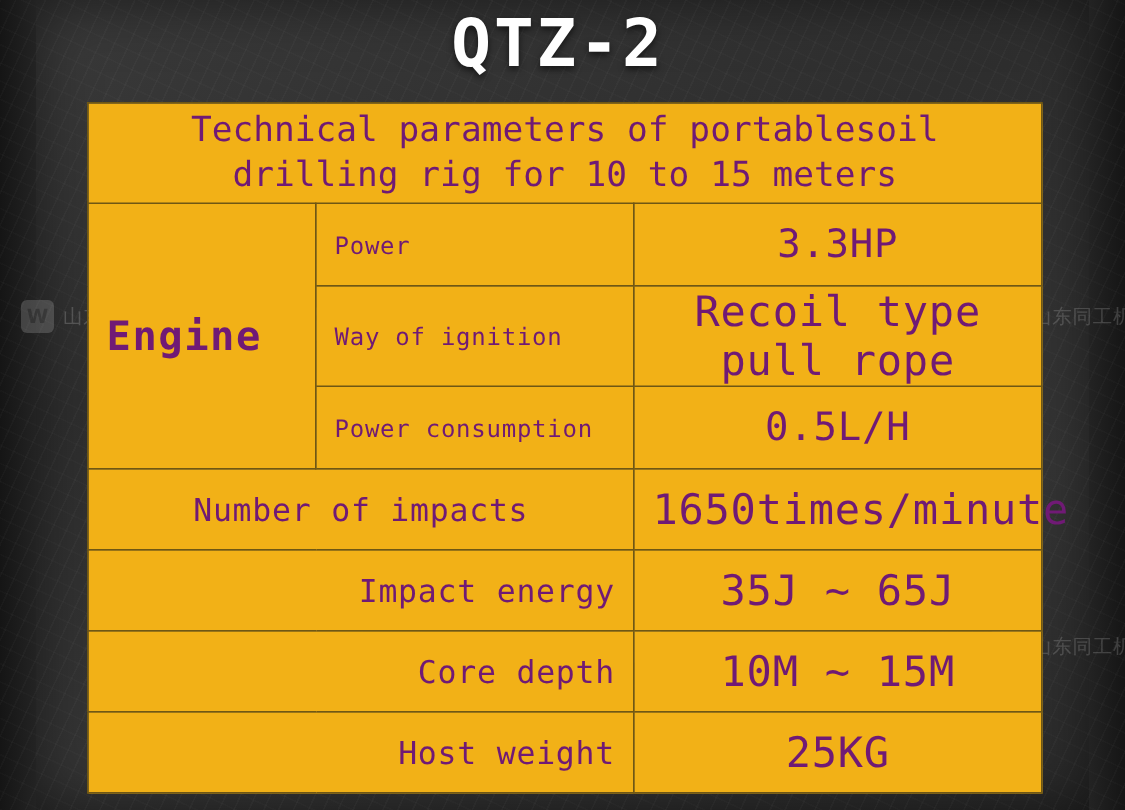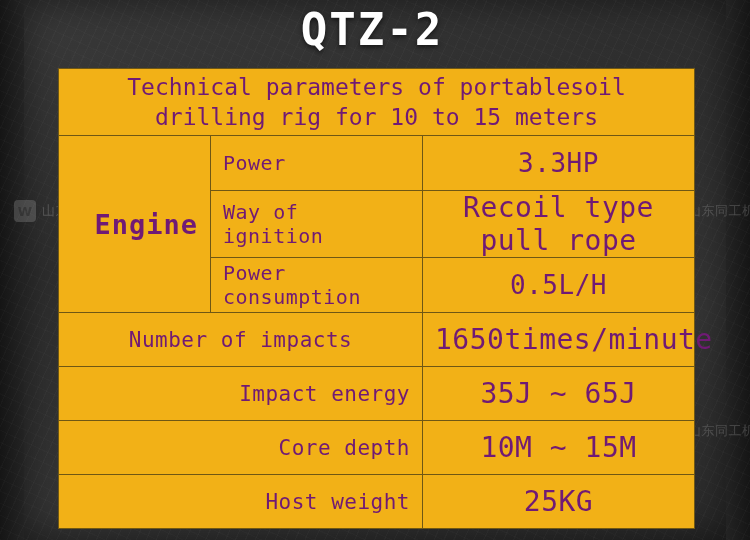--- a/index.html
+++ b/index.html
@@ -121,28 +121,28 @@
     padding: 0 12px;
   }
   .hdr {
     text-align: center;
     font-size: 23px;
     line-height: 30px;
     height: 66px;
     letter-spacing: 0px;
   }
   .lbl-engine {
-    text-align: right;
+    text-align: left;
     font-size: 27px;
     font-weight: bold;
     letter-spacing: 1px;
   }
   .sub-lbl {
     text-align: left;
-    font-size: 20px;
+    font-size: 16px;
     height: 54px;
     letter-spacing: 0.5px;
   }
   .val {
     text-align: center;
     font-size: 26px;
     background: #f2b117;
     letter-spacing: 0.5px;
   }
   .val-small {

